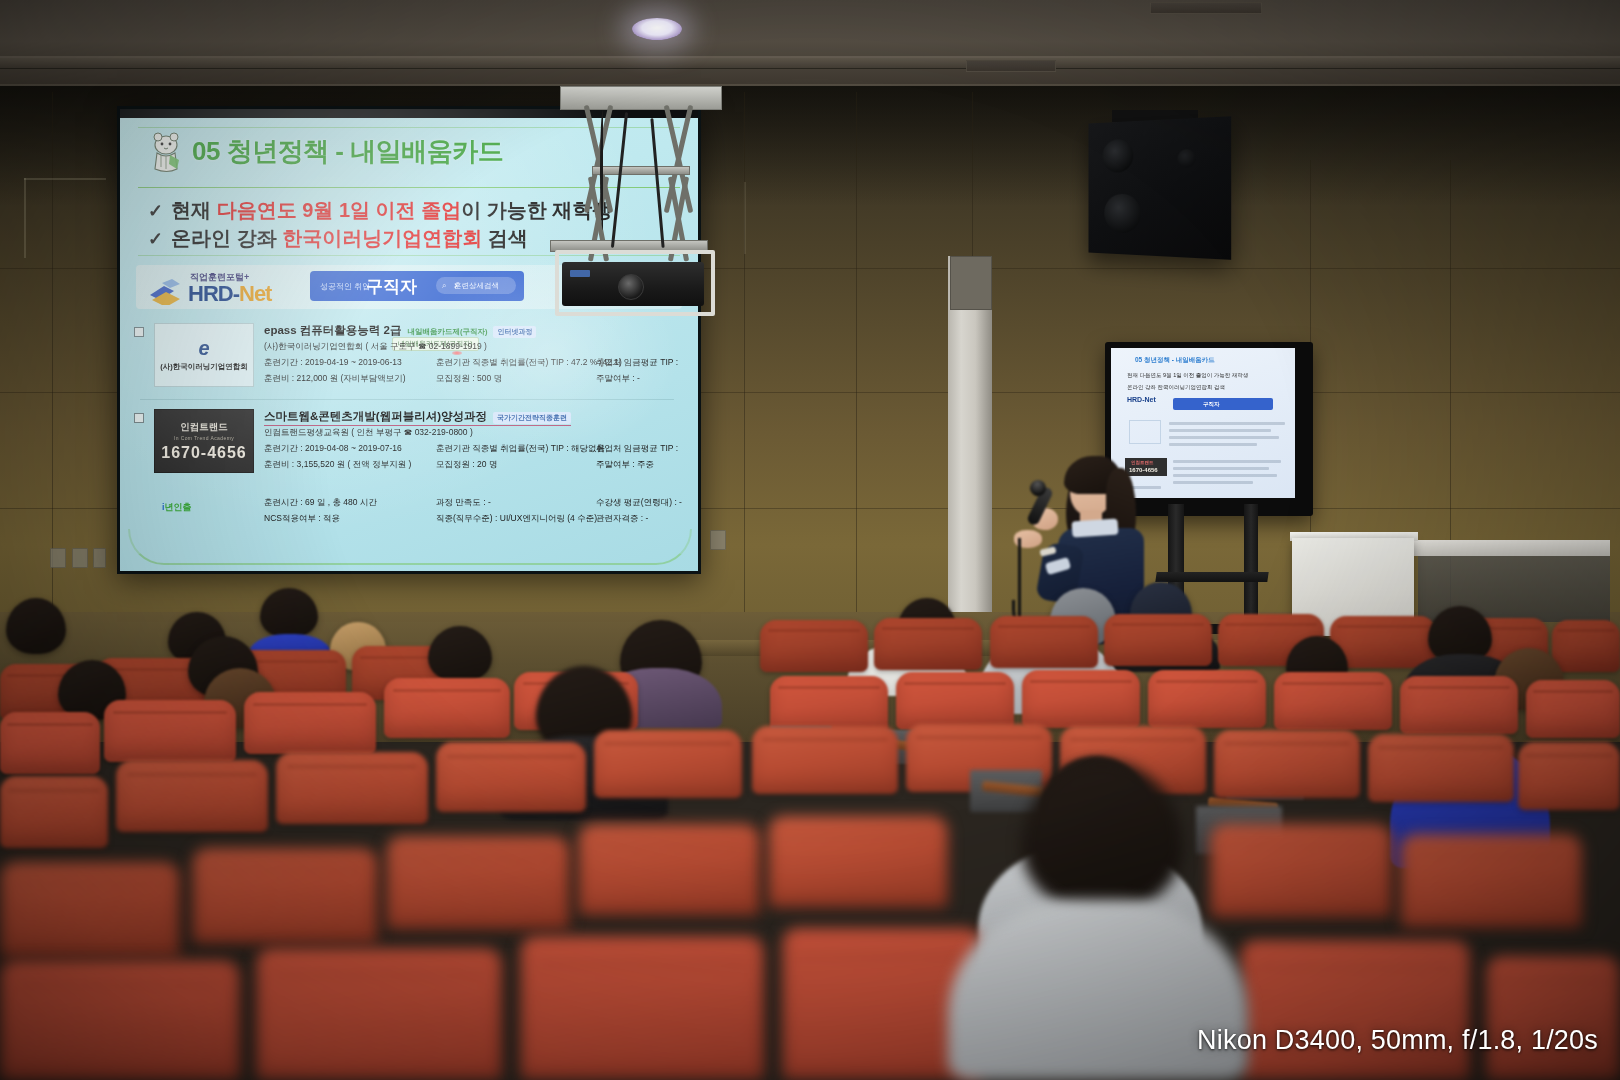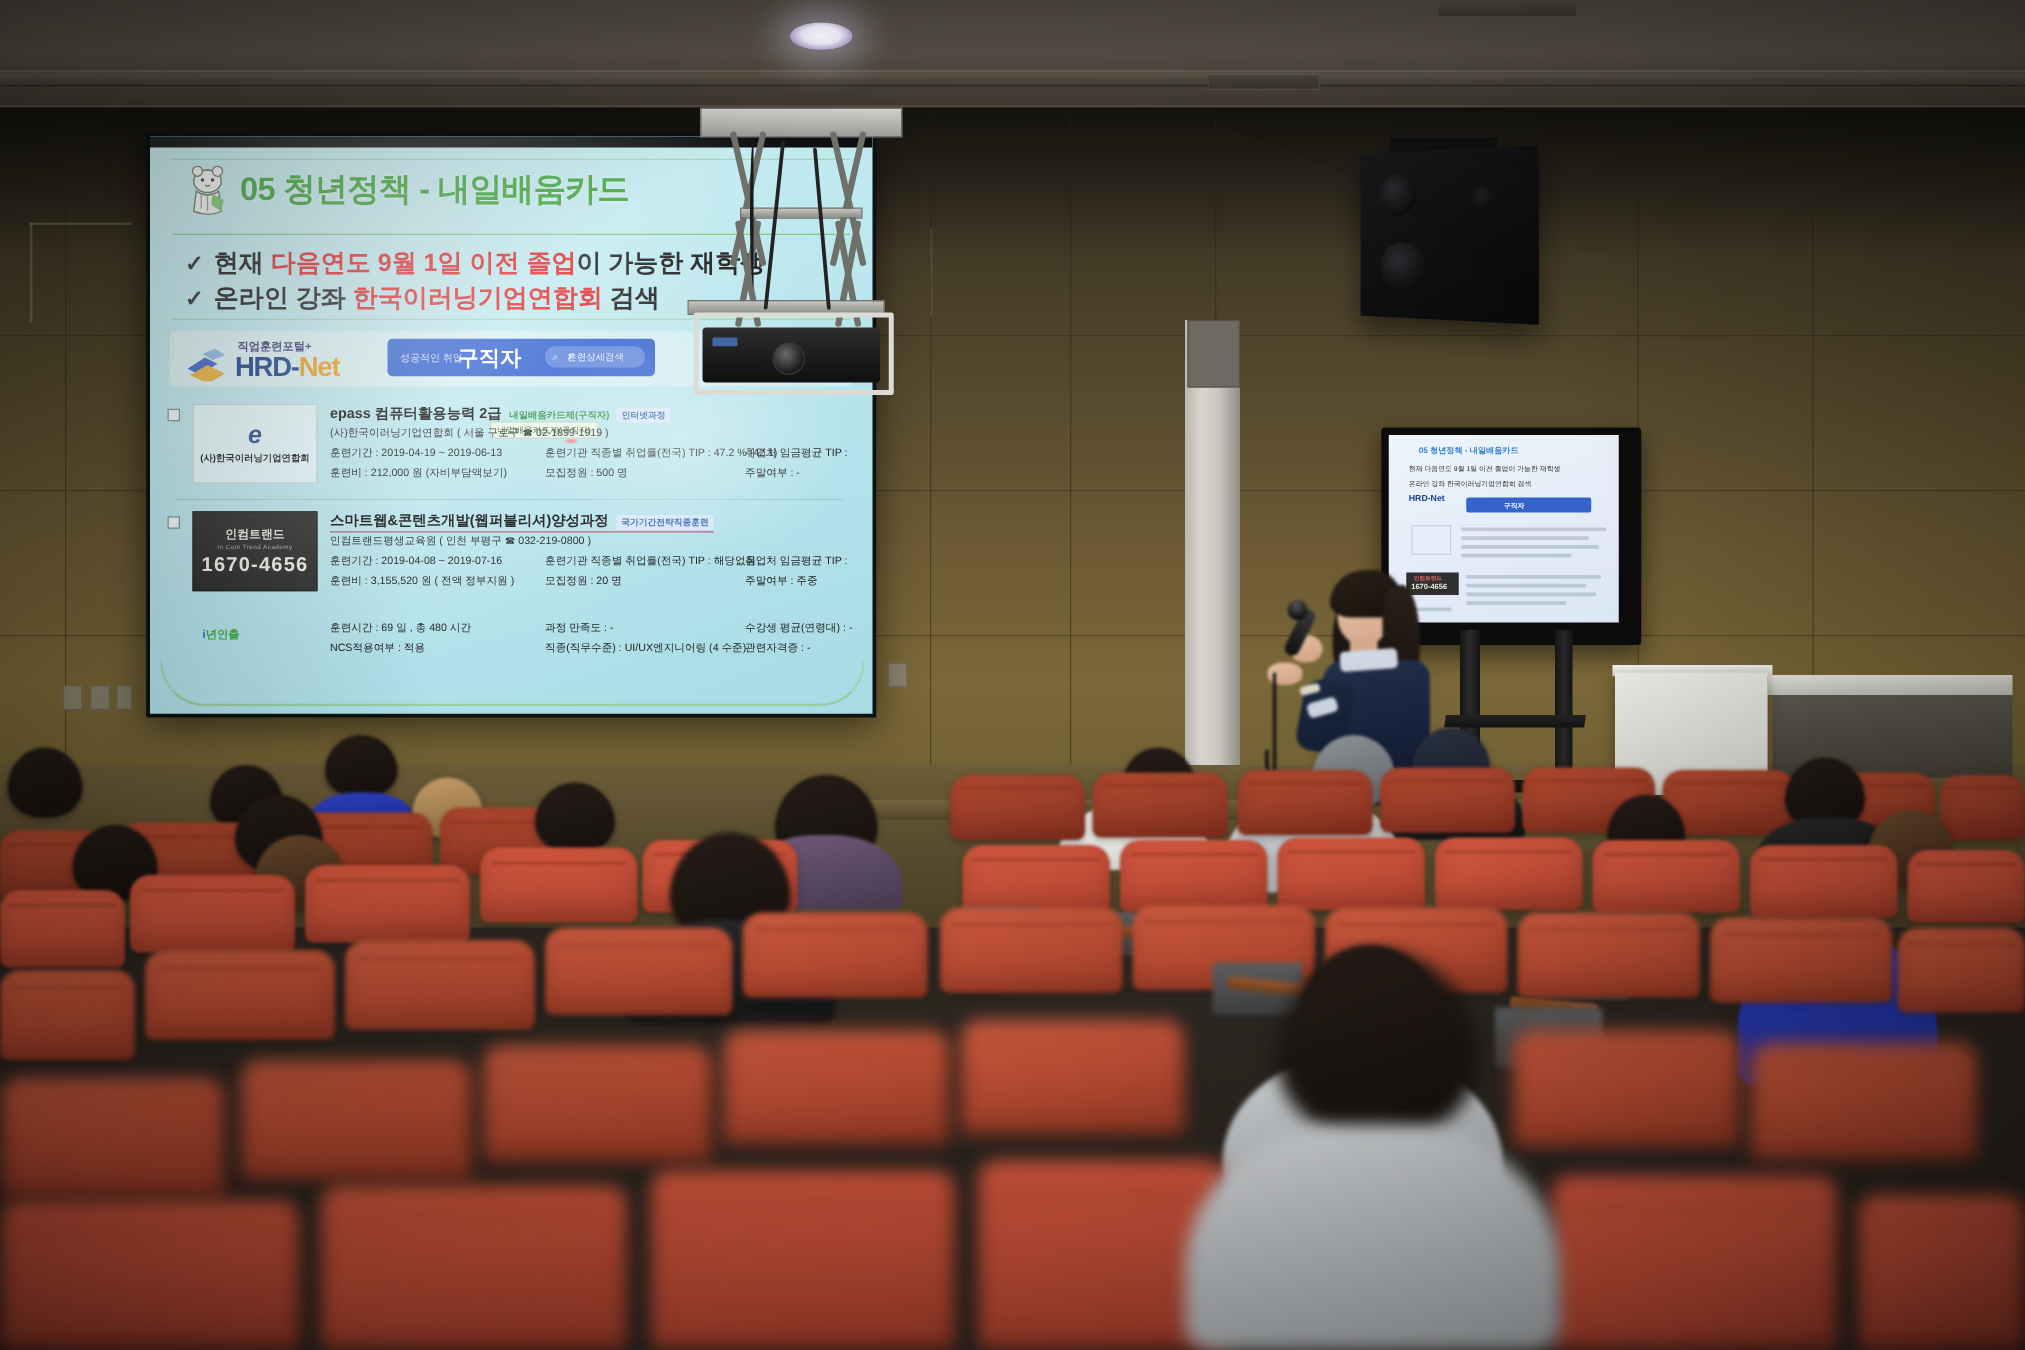--- a/index.html
+++ b/index.html
@@ -902,13 +902,14 @@
     </div>
   <div class="seat blurfg" style="left:1486px;top:956px;width:134px;height:124px;">
       <div class="crease"></div>
     </div>
 
   <div class="head blurfg" style="left:1022px;top:760px;width:160px;height:150px;"></div>
   <div class="shoulders blurfg sh-grey" style="left:948px;top:900px;width:300px;height:180px;"></div>
 
   <div class="vignette"></div>
 
+  <div class="caption">Nikon D3400, 50mm, f/1.8, 1/20s</div>
 </div>
 
 </body></html>

